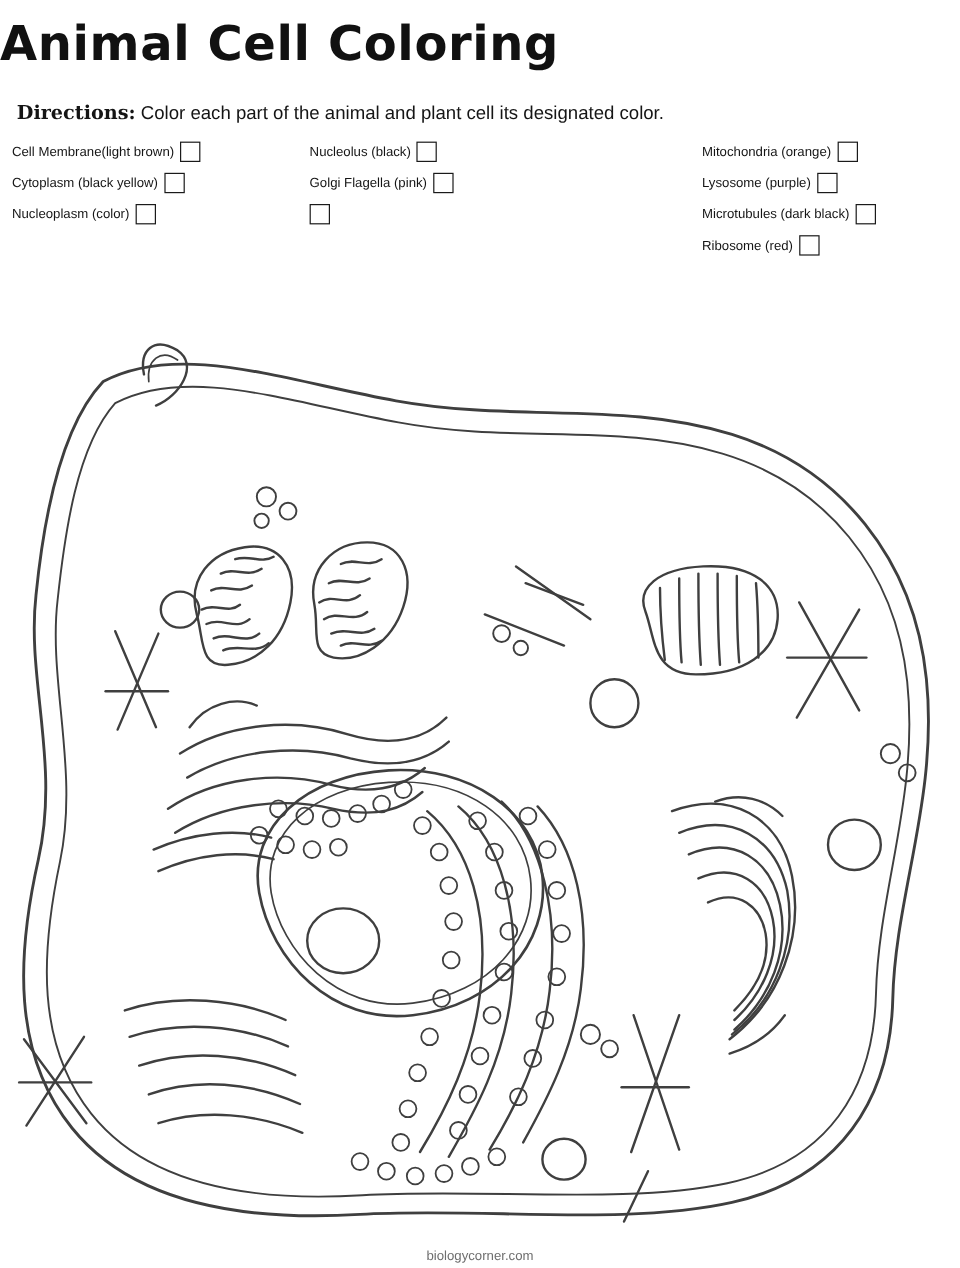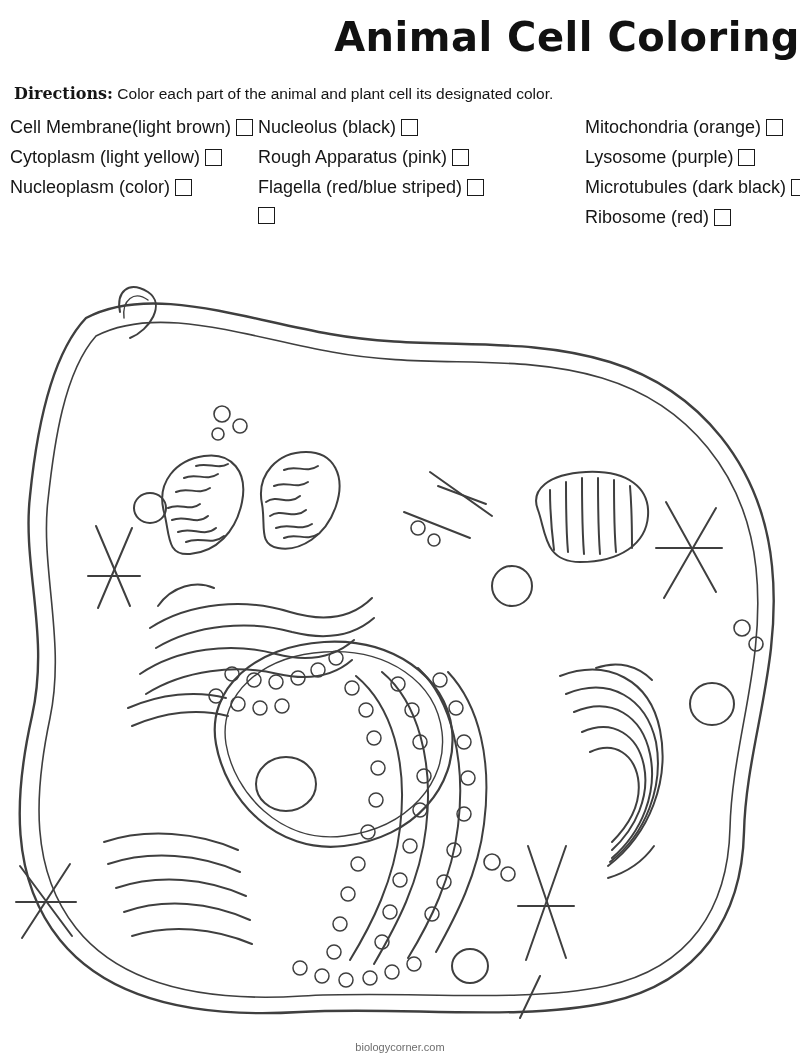--- a/index.html
+++ b/index.html
@@ -14,21 +14,21 @@
     font-family: "Liberation Sans", sans-serif;
     color: #1a1a1a;
     overflow: hidden;
   }
   .page {
     position: relative;
     width: 800px;
     height: 1057px;
   }
   .title {
-    text-align: right;
+    text-align: left;
     font-family: "DejaVu Sans", sans-serif;
     font-weight: bold;
     font-size: 40px;
     letter-spacing: 0.5px;
     margin: 8px 0 0 0;
     padding-top: 6px;
     color: #111;
   }
   .directions {
     margin: 24px 0 0 14px;
@@ -54,21 +54,21 @@
     top: 0;
   }
   .col1 { left: 10px; width: 250px; }
   .col2 { left: 258px; width: 330px; }
   .col3 { left: 585px; width: 215px; }
 
   .item {
     display: flex;
     align-items: center;
     margin-bottom: 9px;
-    font-size: 18px;
+    font-size: 11px;
     white-space: nowrap;
     color: #151515;
   }
   .item .lbl {
     margin-right: 5px;
   }
   .chk {
     display: inline-block;
     width: 15px;
     height: 15px;
@@ -109,40 +109,36 @@
   </div>
 
   <div class="columns">
 
     <div class="col col1">
       <div class="item">
         <span class="lbl">Cell Membrane(light brown)</span>
         <span class="chk"></span>
       </div>
       <div class="item">
-        <span class="lbl">Cytoplasm (light yellow)</span>
+        <span class="lbl">Cytoplasm (black yellow)</span>
         <span class="chk"></span>
       </div>
       <div class="item">
         <span class="lbl">Nucleoplasm (color)</span>
         <span class="chk"></span>
       </div>
     </div>
 
     <div class="col col2">
       <div class="item">
         <span class="lbl">Nucleolus (black)</span>
         <span class="chk"></span>
       </div>
       <div class="item">
-        <span class="lbl">Rough Apparatus (pink)</span>
-        <span class="chk"></span>
-      </div>
-      <div class="item">
-        <span class="lbl">Flagella (red/blue striped)</span>
+        <span class="lbl">Golgi Flagella (pink)</span>
         <span class="chk"></span>
       </div>
       <div class="item">
         <span class="chk"></span>
       </div>
     </div>
 
     <div class="col col3">
       <div class="item">
         <span class="lbl">Mitochondria (orange)</span>

